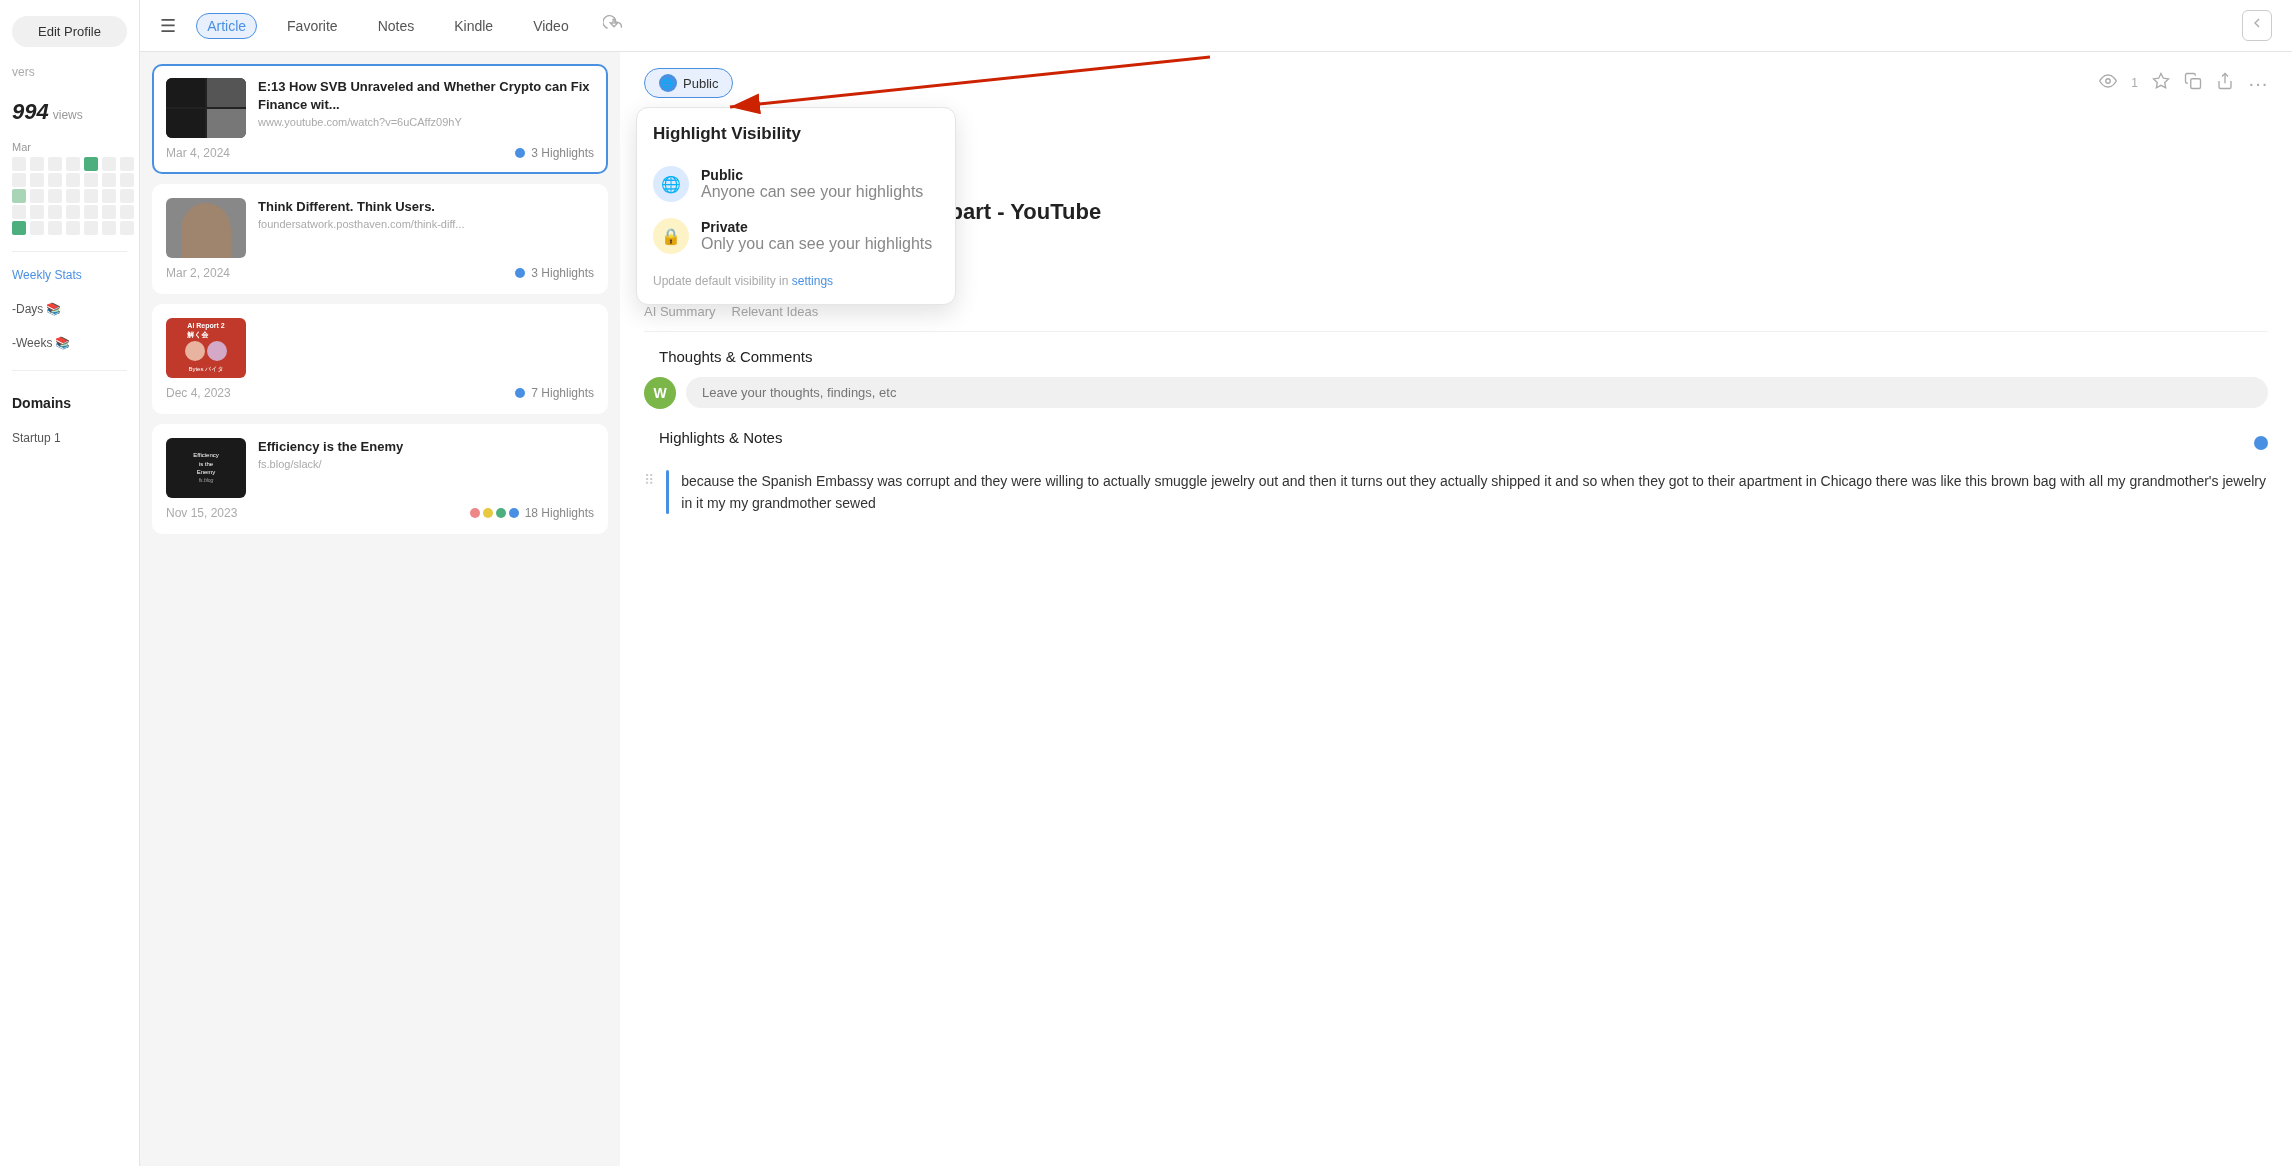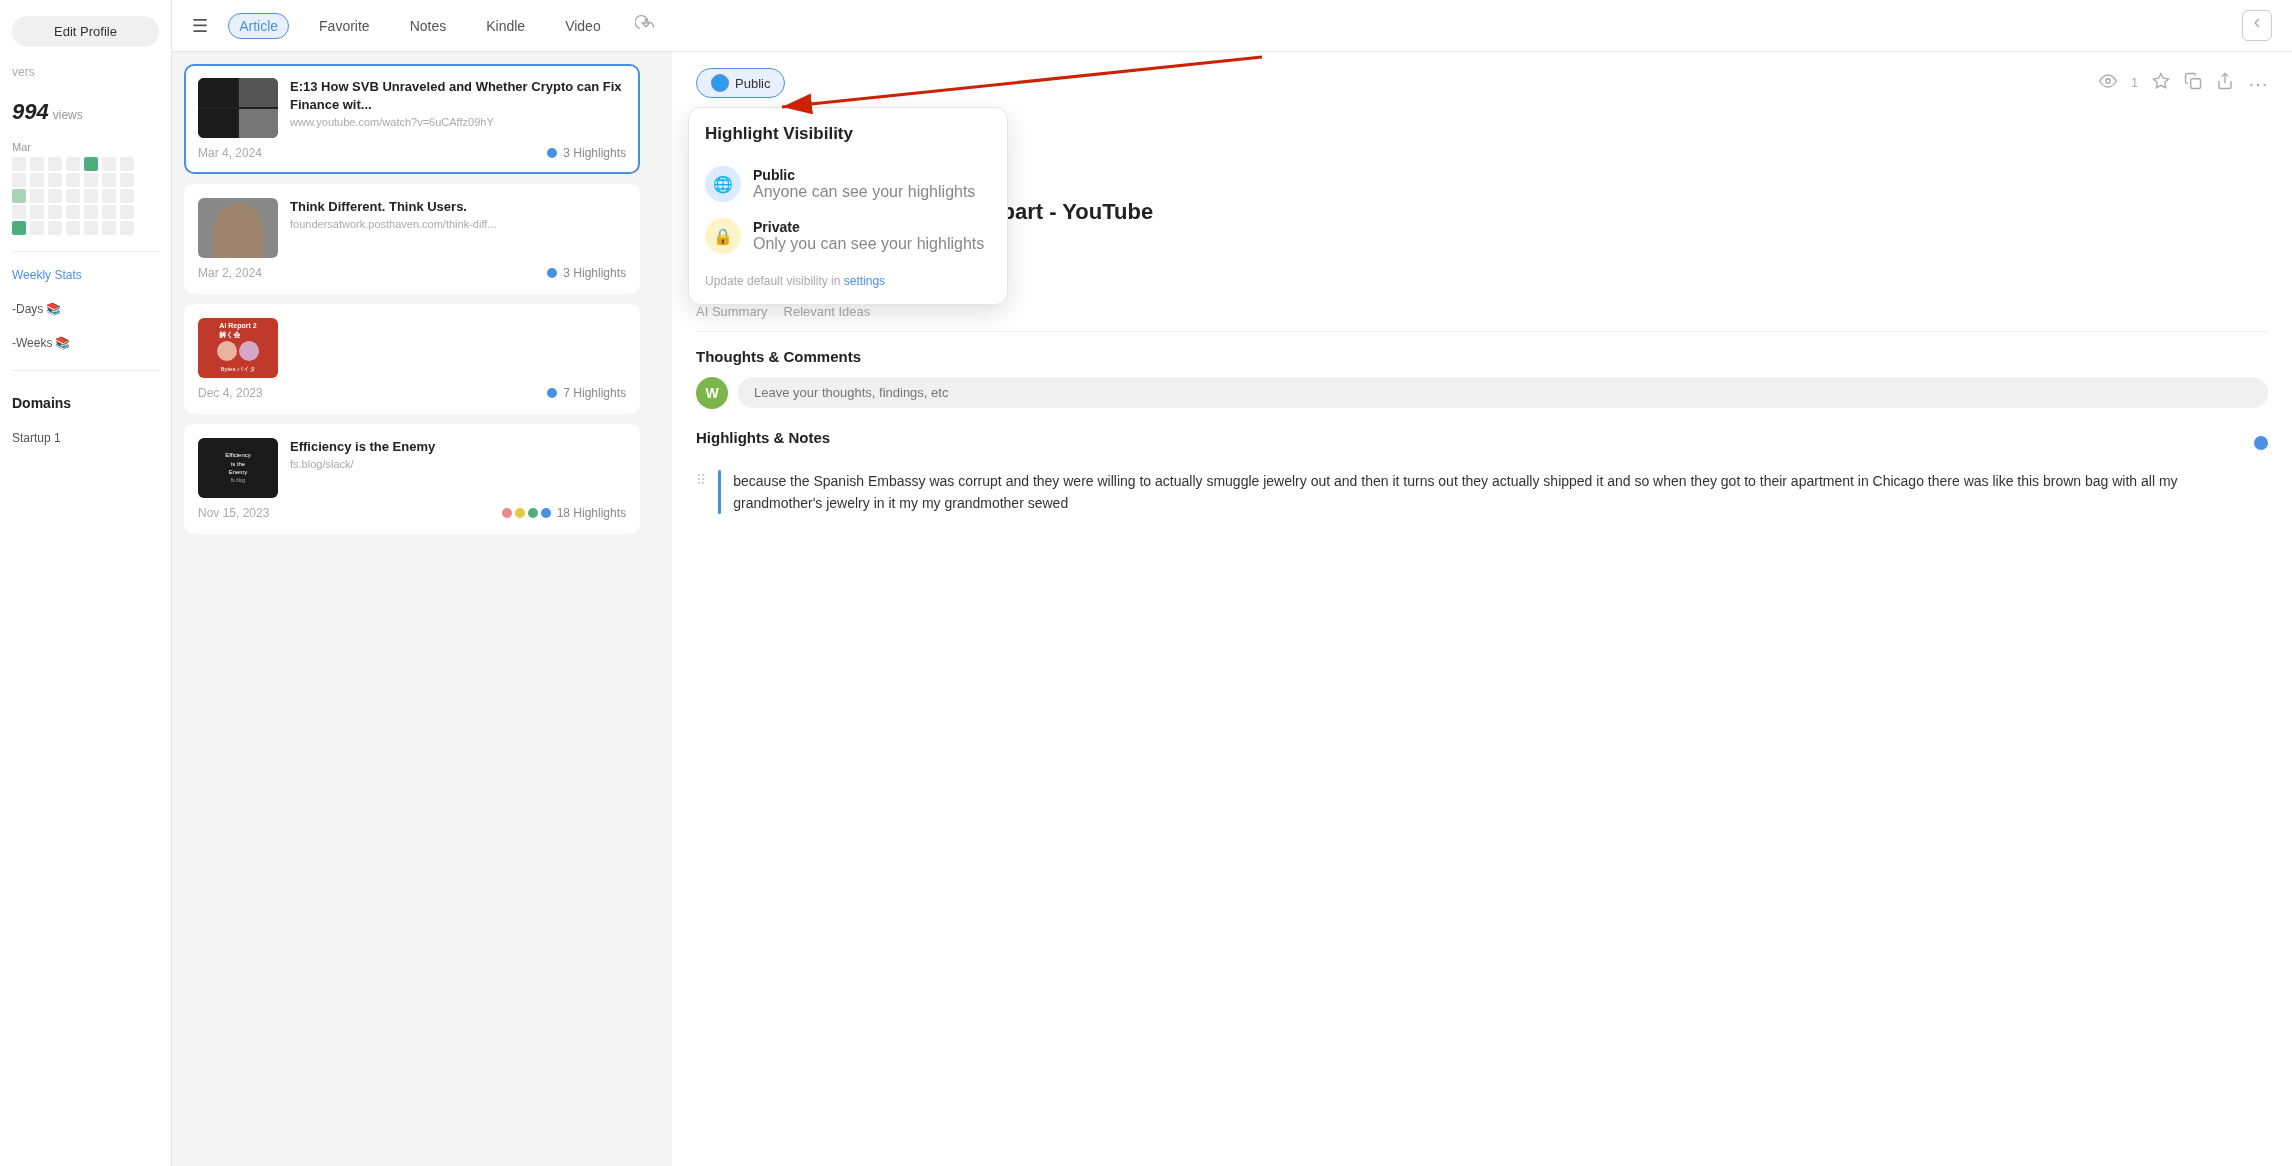--- a/index.html
+++ b/index.html
@@ -7,21 +7,21 @@
       font-family: -apple-system, BlinkMacSystemFont, 'Segoe UI', sans-serif;
       background: #f5f5f5;
       display: flex;
       height: 100vh;
       overflow: hidden;
       font-size: 14px;
     }
 
     
     .sidebar {
-      width: 172px;
+      width: 140px;
       background: #fff;
       border-right: 1px solid #e5e5e5;
       padding: 16px 12px;
       display: flex;
       flex-direction: column;
       gap: 16px;
       flex-shrink: 0;
     }
     .edit-profile-btn {
       background: #f0f0f0;
@@ -135,21 +135,20 @@
       border: 1.5px solid #ccc;
       padding: 4px 6px;
       border-radius: 6px;
     }
 
     
     .content-area {
       display: flex;
       flex: 1;
       overflow: hidden;
-      gap: 20px;
     }
 
     
     .article-list {
       width: 480px;
       flex-shrink: 0;
       overflow-y: auto;
       padding: 12px;
       display: flex;
       flex-direction: column;
@@ -467,23 +466,24 @@
     .content-tab {
       font-size: 13px;
       color: #aaa;
       cursor: pointer;
       padding-bottom: 4px;
     }
 
     
     .section-title {
       font-size: 15px;
-      font-weight: 700;
+      font-weight: 400;
       color: #222;
       margin-bottom: 12px;
+      margin-left: 15px;
     }
     .thoughts-input-row {
       display: flex;
       align-items: center;
       gap: 10px;
       margin-bottom: 20px;
     }
     .user-avatar-w {
       width: 32px;
       height: 32px;

